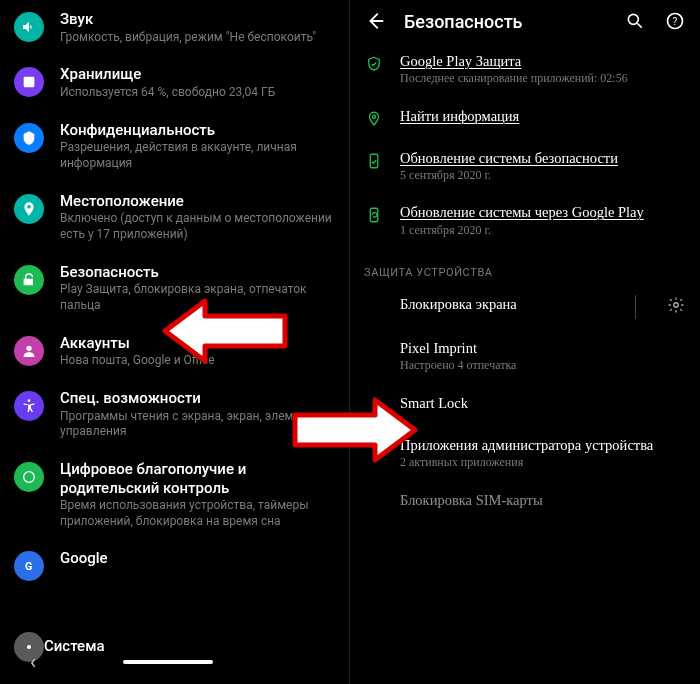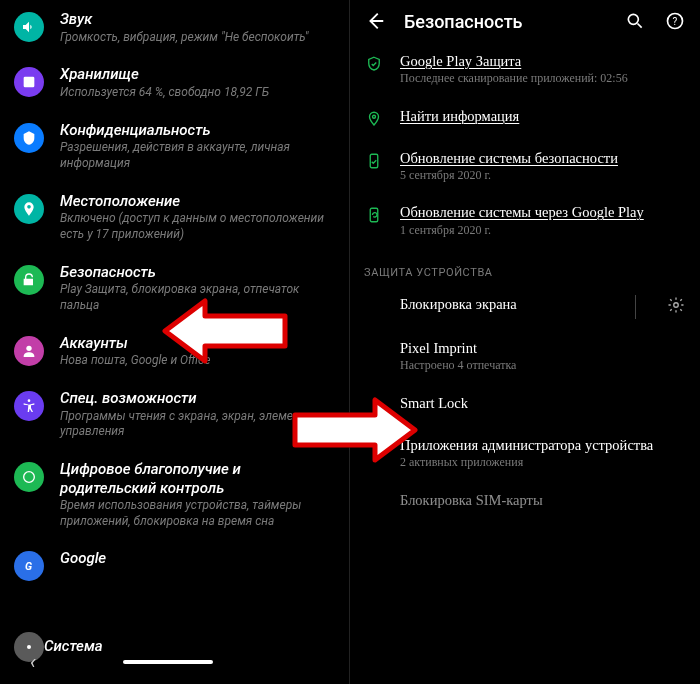--- a/index.html
+++ b/index.html
@@ -5,21 +5,21 @@
   * { box-sizing: border-box; margin: 0; padding: 0; }
   body {
     width: 700px; height: 684px;
     background: #000;
     font-family: Roboto, Arial, sans-serif;
     display: flex;
     overflow: hidden;
     position: relative;
   }
   .panel { background: #000; color: #fff; height: 684px; overflow: hidden; }
-  .panel-left { width: 350px; border-right: 1px solid #222; font-style: italic; }
+  .panel-left { width: 350px; border-right: 1px solid #222; }
   .panel-right { width: 350px; }
 
   
   .l-item {
     display: flex;
     align-items: flex-start;
     padding: 10px 14px 10px 14px;
     gap: 16px;
   }
   .l-icon {
@@ -113,21 +113,21 @@
   </div>
 
   <div class="l-item">
     <div class="l-icon" style="background:#7a3cf0">
       <svg viewBox="0 0 24 24" fill="#fff">
           <rect x="4" y="4" width="16" height="16" rx="2"></rect>
         </svg>
     </div>
     <div class="l-text">
       <div class="l-title">Хранилище</div>
-      <div class="l-sub">Используется 64 %, свободно 18,92 ГБ</div>
+      <div class="l-sub">Используется 64 %, свободно 23,04 ГБ</div>
     </div>
   </div>
 
   <div class="l-item">
     <div class="l-icon" style="background:#0a7cff">
       <svg viewBox="0 0 24 24" fill="#fff">
           <path d="M12 2l8 4v6c0 5-3.4 9.3-8 10-4.6-.7-8-5-8-10V6l8-4z"></path>
         </svg>
     </div>
     <div class="l-text">

